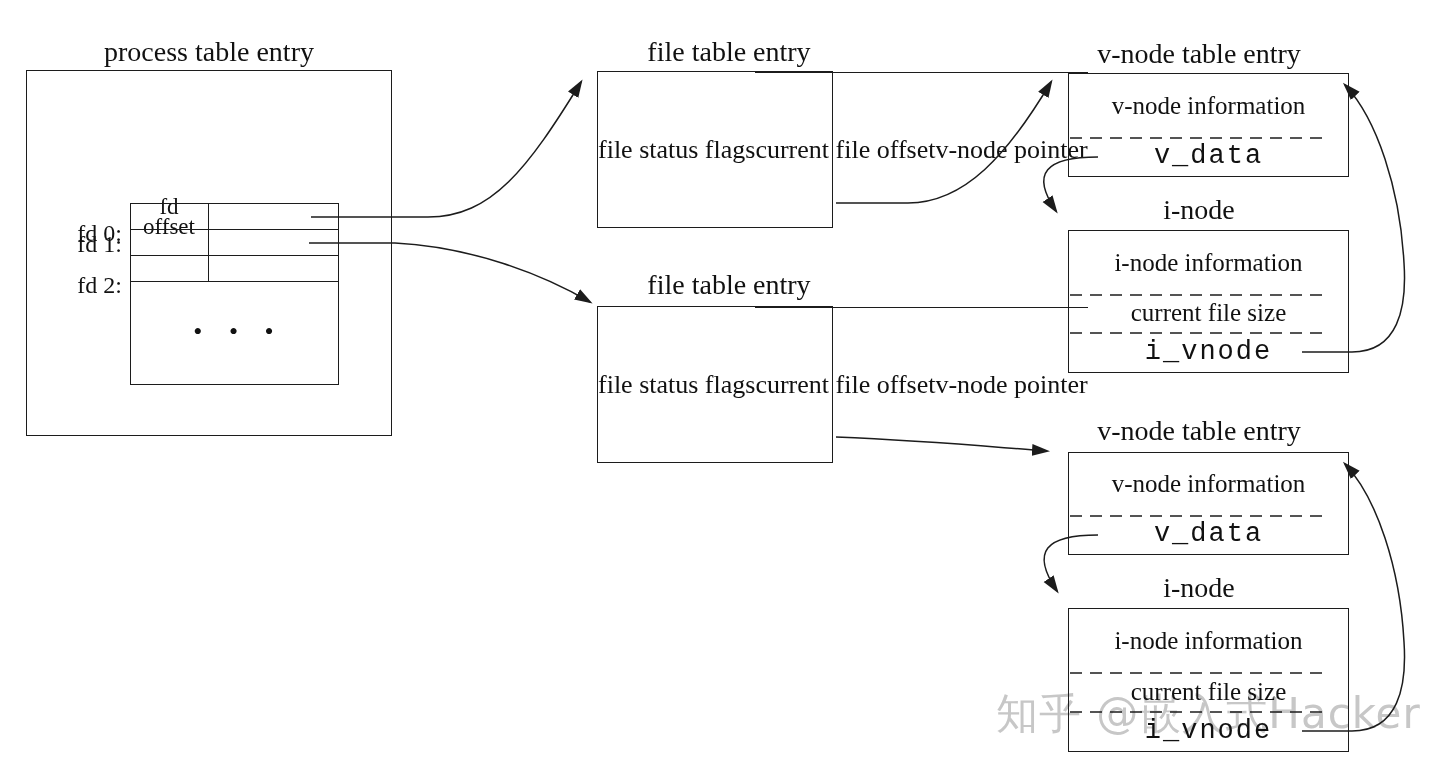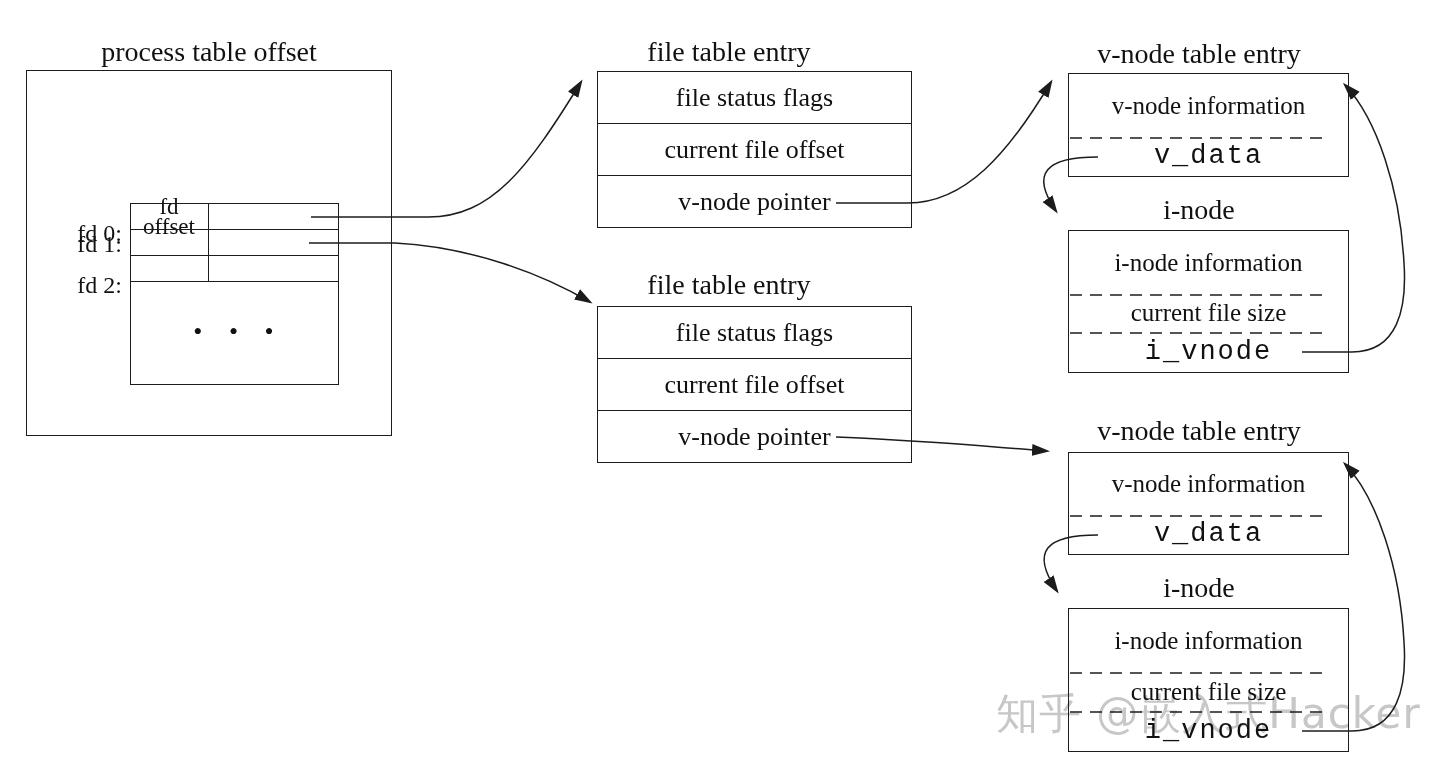--- a/index.html
+++ b/index.html
@@ -51,22 +51,22 @@
     font-size: 24px; white-space: nowrap; margin-top: 17px;
   }
   #fdl-0 { top: 203px; } #fdl-1 { top: 214px; } #fdl-2 { top: 255px; }
 
   .col-hdr { position: absolute; text-align: center; font-size: 23px; line-height: 20px; }
   #h-fd { left: 130px; top: 149px; width: 78px; margin-top: 48px; }
   #h-fp { left: 208px; top: 149px; width: 131px; }
 
   
   .ftable {
-    position: absolute; left: 597px; width: 315px; height: 157px;
-    border: 1.6px solid #1c1c1c; display: flex; flex-direction: column;
+    position: absolute; left: 597px; width: 236px; height: 157px;
+    border: 1.6px solid #1c1c1c; display: flex; 
   }
   #b-ft1 { top: 71px; } #b-ft2 { top: 306px; }
   .ftable .frow {
     flex: 1; display: flex; align-items: center; justify-content: center;
     font-size: 26px; white-space: nowrap;
   }
   .ftable .frow + .frow { border-top: 1.4px solid #1c1c1c; }
 
   
   .nbox { position: absolute; left: 1068px; width: 281px; border: 1.6px solid #1c1c1c; background: transparent; }
@@ -99,21 +99,21 @@
     font-size: 42px; color: #c7c7c7; white-space: nowrap; letter-spacing: 1px;
   }
 </style>
 </head>
 <body>
 
 <div class="canvas">
 
   <div class="watermark">知乎 @嵌入式Hacker</div>
 
-  <div class="dtitle" id="t-pt">process table offset</div>
+  <div class="dtitle" id="t-pt">process table entry</div>
   <div class="box" id="b-pt"></div>
 
   <div class="col-hdr" id="h-fd">
     <div>fd</div>
     <div>offset</div>
   </div>
 
   <div class="fd-label" id="fdl-0">fd 0:</div>
   <div class="fd-label" id="fdl-1">fd 1:</div>
   <div class="fd-label" id="fdl-2">fd 2:</div>

